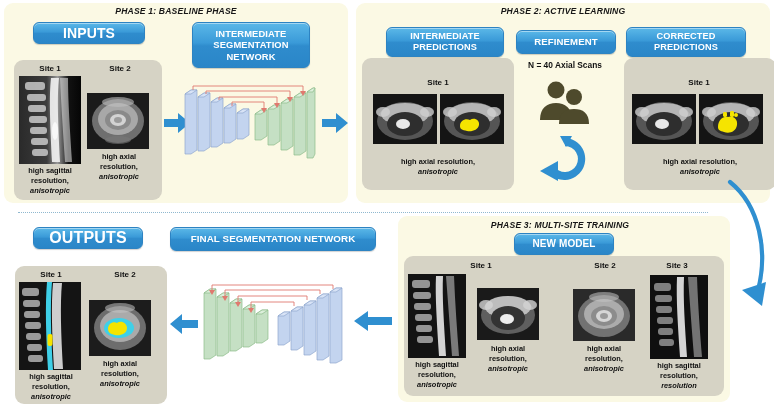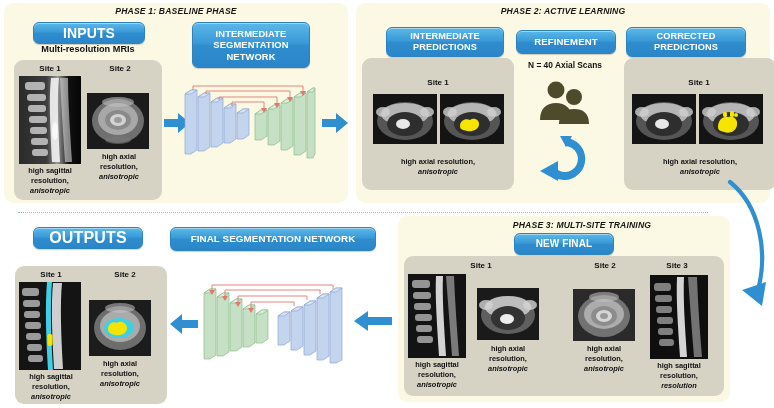--- a/index.html
+++ b/index.html
@@ -53,21 +53,20 @@
 <body>
 
 <div class="root">
 
   <div class="phase" style="left:4px;top:3px;width:344px;height:200px;">
   </div>
   <div class="phase-title" style="left:4px;top:6px;width:344px;">PHASE 1: BASELINE PHASE</div>
 
   <div class="pill" style="left:33px;top:22px;width:110px;height:20px;font-size:14px;">INPUTS</div>
 
-  <div class="plain" style="left:18px;top:44px;width:140px;font-size:9.2px;">Multi-resolution MRIs</div>
 
   <div class="pill" style="left:192px;top:22px;width:116px;height:44px;font-size:9.4px;white-space:pre-line;">INTERMEDIATE
 SEGMENTATION
 NETWORK</div>
 
   <div class="card" style="left:14px;top:60px;width:148px;height:140px;"></div>
   <div class="card-label" style="left:20px;top:64px;width:60px;">Site 1</div>
   <div class="card-label" style="left:90px;top:64px;width:60px;">Site 2</div>
 
   <div class="mri" style="left:19px;top:76px;width:62px;height:88px;">
@@ -289,23 +288,23 @@
   <div class="arrow" style="left:688px;top:178px;">
     <svg width="86" height="140" viewBox="0 0 86 140">
       <path d="M42 4 C72 28 80 74 70 112" stroke="#2f8fd0" stroke-width="4.2" fill="none" stroke-linecap="round"></path>
       <path d="M78 104 L74 128 L54 112 Z" fill="#2f8fd0"></path>
     </svg>
   </div>
 
   <div class="divider" style="left:18px;top:212px;width:690px;"></div>
 
   <div class="phase" style="left:398px;top:216px;width:332px;height:186px;"></div>
-  <div class="phase-title" style="left:416px;top:220px;width:332px;">PHASE 3: MULTI-SITE TRAINING</div>
-
-  <div class="pill" style="left:514px;top:233px;width:98px;height:20px;font-size:10px;">NEW FINAL</div>
+  <div class="phase-title" style="left:394px;top:220px;width:332px;">PHASE 3: MULTI-SITE TRAINING</div>
+
+  <div class="pill" style="left:514px;top:233px;width:98px;height:20px;font-size:10px;">NEW MODEL</div>
 
   <div class="card" style="left:404px;top:256px;width:320px;height:140px;"></div>
 
   <div class="card-label" style="left:451px;top:261px;width:60px;">Site 1</div>
   <div class="card-label" style="left:575px;top:261px;width:60px;">Site 2</div>
   <div class="card-label" style="left:647px;top:261px;width:60px;">Site 3</div>
 
   <div class="mri" style="left:408px;top:274px;width:58px;height:84px;">
     <svg viewBox="0 0 58 84" preserveAspectRatio="none">
       <rect width="58" height="84" fill="#131313"></rect>

